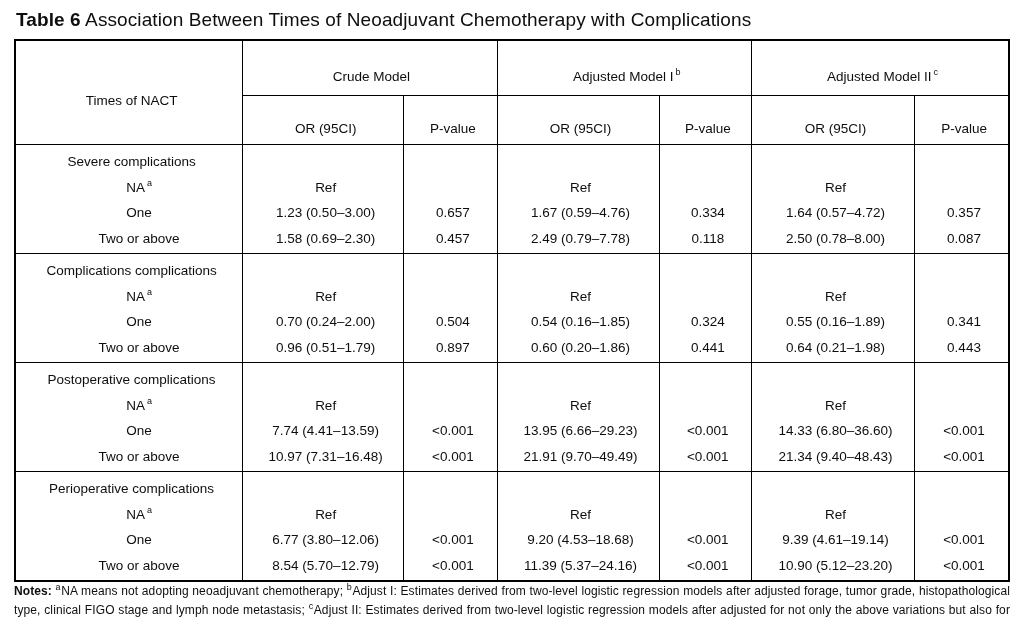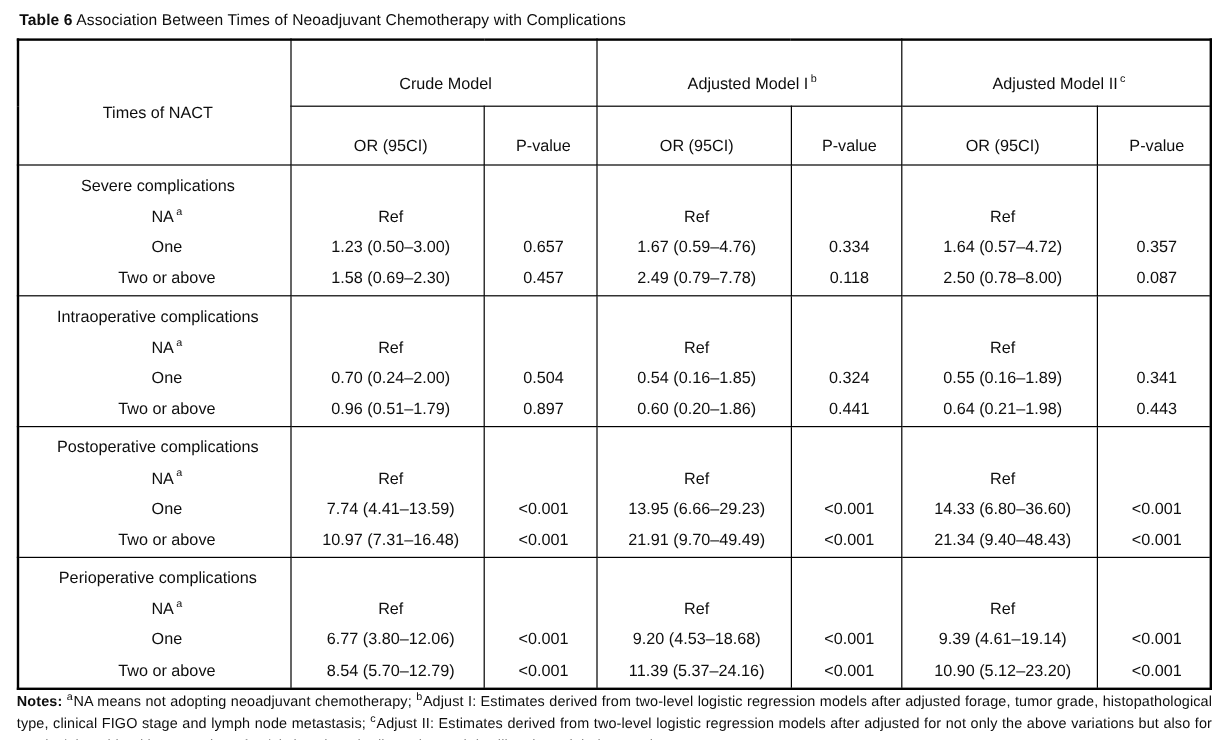--- a/index.html
+++ b/index.html
@@ -7,21 +7,21 @@
     width: 1024px; height: 617px;
     background: #ffffff;
     color: #0e0e0e;
     font-family: "Liberation Sans", sans-serif;
     overflow: hidden;
   }
   .page { padding: 7px 14px 0 14px; }
 
   .caption {
     margin: 2px 0 8px 2px;
-    font-size: 13px;
+    font-size: 19px;
     letter-spacing: 0.1px;
   }
   .caption b { font-weight: 700; }
 
   table.results {
     border-collapse: collapse;
     width: 996px;
     table-layout: fixed;
     border: 2px solid #000;
   }
@@ -146,21 +146,21 @@
           </td>
           <td>
             <div class="line">&nbsp;</div>
             <div class="line">&nbsp;</div>
             <div class="line">0.357</div>
             <div class="line">0.087</div>
           </td>
         </tr>
         <tr>
           <td>
-            <div class="line section-title">Intraoperative complications</div>
+            <div class="line section-title">Complications complications</div>
             <div class="line row-label">NA<sup>a</sup></div>
             <div class="line row-label">One</div>
             <div class="line row-label">Two or above</div>
           </td>
           <td>
             <div class="line">&nbsp;</div>
             <div class="line">Ref</div>
             <div class="line">0.70 (0.24–2.00)</div>
             <div class="line">0.96 (0.51–1.79)</div>
           </td>

